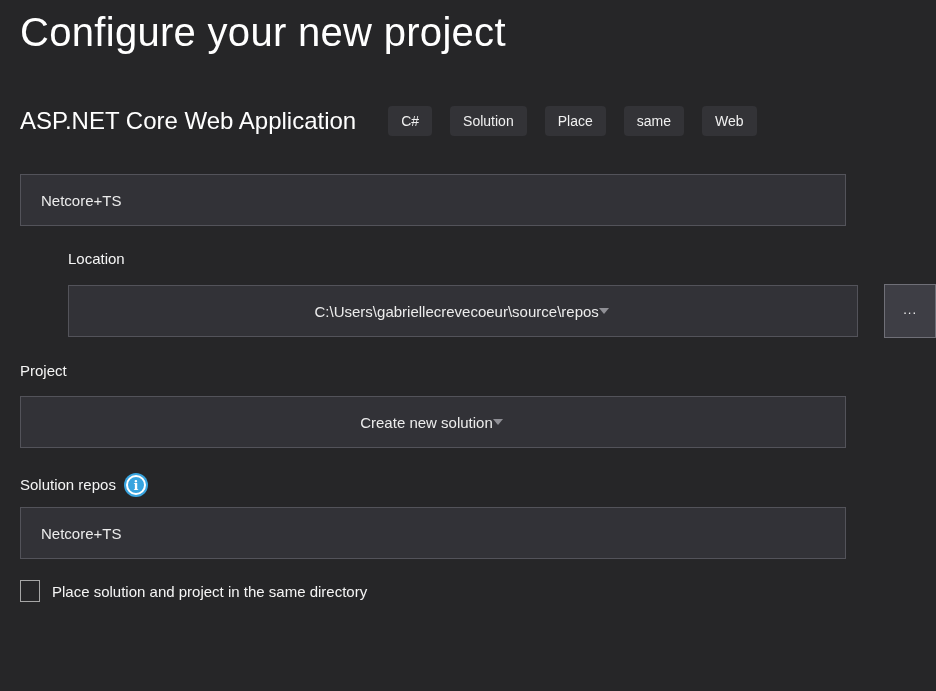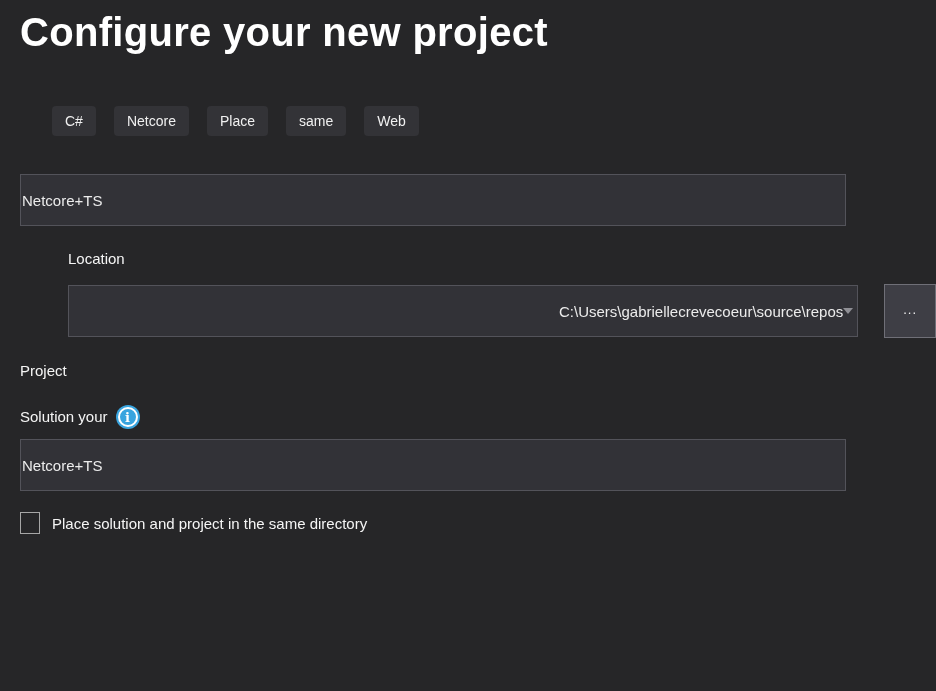--- a/index.html
+++ b/index.html
@@ -9,21 +9,21 @@
     height: 691px;
     background: #262628;
     color: #ffffff;
     font-family: "Liberation Sans", sans-serif;
     overflow: hidden;
   }
   .page { padding: 0 0 0 20px; }
 
   .page-title {
     font-size: 40px;
-    font-weight: 700;
+    font-weight: 400;
     margin: 8px 0 0 0;
     line-height: 48px;
     color: #ffffff;
     letter-spacing: 0.3px;
   }
 
   .subtitle-row {
     display: flex;
     align-items: center;
     margin-top: 50px;
@@ -60,28 +60,28 @@
   .field-solname   { margin-top: 27px; }
 
   .text-input, .combo {
     width: 826px;
     height: 52px;
     background: #323237;
     border: 1px solid #53535a;
     color: #ececec;
     font-size: 15px;
     font-family: "Liberation Sans", sans-serif;
-    padding: 0 1px;
+    padding: 0 20px;
   }
   .text-input { display: block; outline: none; }
 
   .combo {
     display: flex;
     align-items: center;
-    justify-content: flex-end;
+    justify-content: center;
     cursor: default;
   }
   .combo-text { color: #ececec; }
   .chevron-down {
     width: 0; height: 0;
     border-left: 5px solid transparent;
     border-right: 5px solid transparent;
     border-top: 6px solid #8f8f95;
     margin-right: 3px;
   }
@@ -149,23 +149,24 @@
   }
 </style>
 </head>
 <body>
 
 <div class="page">
 
   <h1 class="page-title">Configure your new project</h1>
 
   <div class="subtitle-row">
+    <span class="template-name">ASP.NET Core Web Application</span>
     <div class="tags">
       <span class="tag">C#</span>
-      <span class="tag">Netcore</span>
+      <span class="tag">Solution</span>
       <span class="tag">Place</span>
       <span class="tag">same</span>
       <span class="tag">Web</span>
     </div>
   </div>
 
   <div class="field-project">
     <input class="text-input" type="text" value="Netcore+TS" style="">
   </div>
 
@@ -175,25 +176,29 @@
       <div class="combo">
         <span class="combo-text">C:\Users\gabriellecrevecoeur\source\repos</span>
         <span class="chevron-down"></span>
       </div>
       <button class="browse-btn">...</button>
     </div>
   </div>
 
   <div class="field-solution">
     <label class="field-label">Project</label>
+    <div class="combo">
+      <span class="combo-text">Create new solution</span>
+      <span class="chevron-down"></span>
+    </div>
   </div>
 
   <div class="field-solname">
     <div class="label-row">
-      <label class="field-label">Solution your</label>
+      <label class="field-label">Solution repos</label>
       <span class="info-icon">
         <span class="info-glyph">i</span>
       </span>
     </div>
     <input class="text-input" type="text" value="Netcore+TS" style="">
   </div>
 
   <div class="checkbox-row">
     <span class="checkbox"></span>
     <span class="checkbox-label">Place solution and project in the same directory</span>

